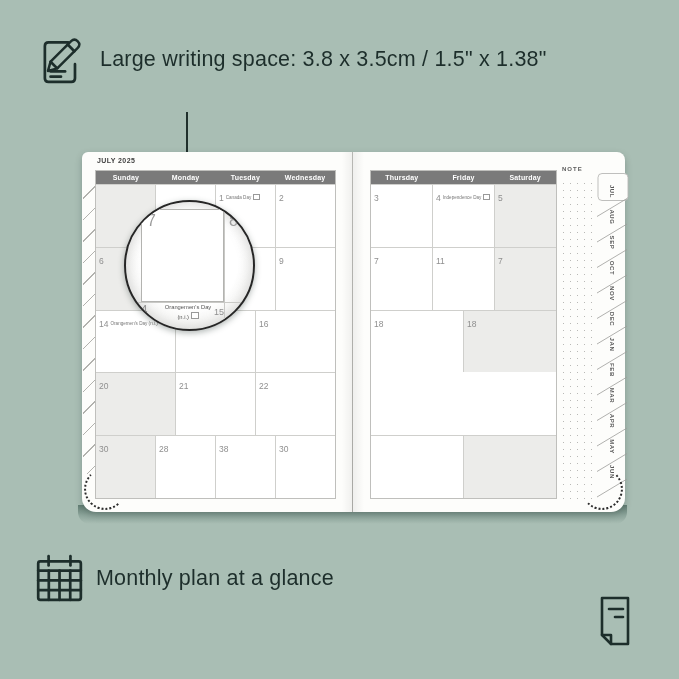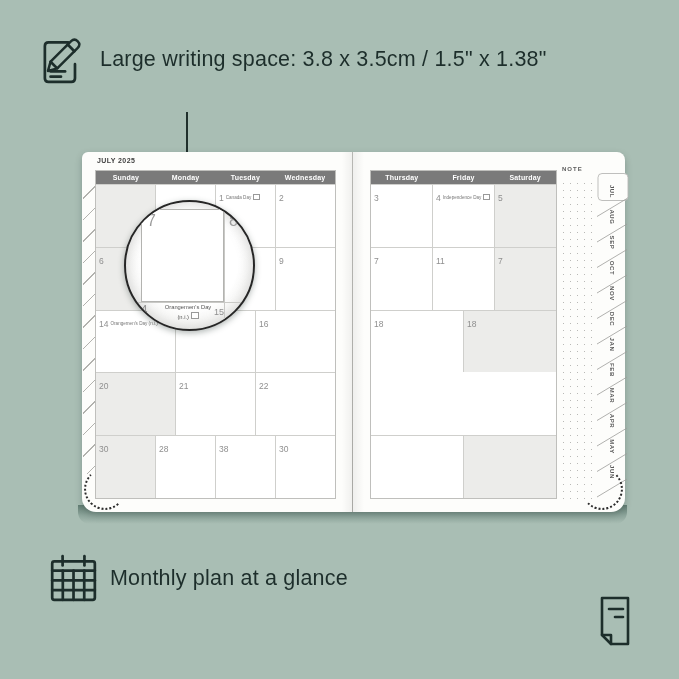--- a/index.html
+++ b/index.html
@@ -3,21 +3,21 @@
 <meta charset="utf-8">
 <style>
   html,body{margin:0;padding:0;}
   body{font-family:"Liberation Sans","DejaVu Sans",sans-serif;}
   .stage{position:relative;width:679px;height:679px;background:#a9beb4;overflow:hidden;}
 
   
   .feature{position:absolute;display:flex;align-items:center;gap:12px;color:#1d2e2b;}
   .feature-text{font-size:21.5px;font-weight:500;letter-spacing:.2px;white-space:nowrap;}
   .f-top{left:36px;top:32px;}
-  .f-bl{left:48px;top:552px;}
+  .f-bl{left:34px;top:552px;}
   .f-br{top:594px;right:44px;}
   .icon-stroke{stroke:#1d2e2b;stroke-width:2.6;fill:none;stroke-linecap:round;stroke-linejoin:round;}
 
   
   .pointer-line{position:absolute;left:186px;top:112px;width:1.5px;height:90px;background:#20302c;}
 
   
   .planner-shadow{position:absolute;left:78px;top:505px;width:549px;height:19px;
     background:linear-gradient(180deg,#627d73 0%,#8ea69c 55%,rgba(142,166,156,0) 100%);
     border-radius:0 0 12px 12px;}

